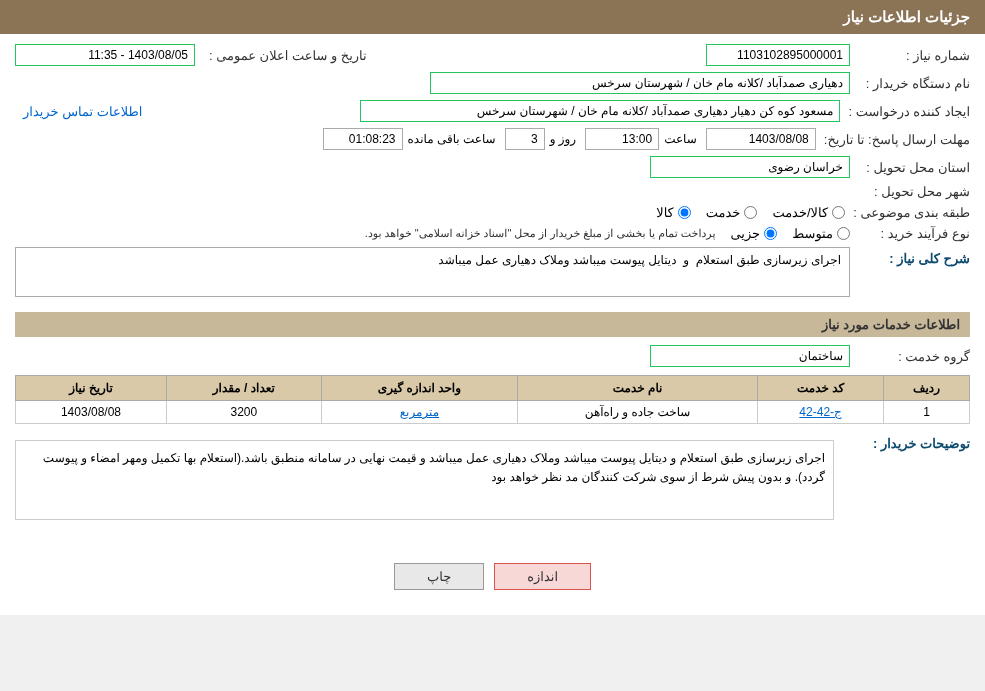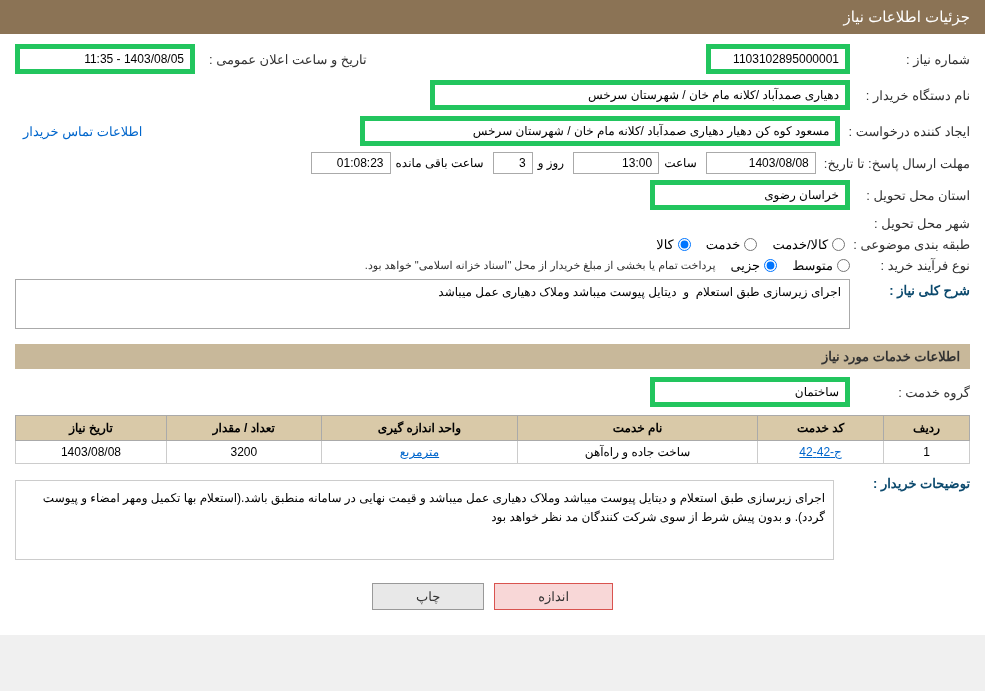--- a/index.html
+++ b/index.html
@@ -13,21 +13,21 @@
       max-width: 985px;
       margin: 0 auto;
       background: #fff;
     }
     .header-bar {
       background: #8b7355;
       color: #fff;
       text-align: right;
       padding: 8px 15px;
       font-size: 15px;
-      font-weight: normal;
+      font-weight: bold;
     }
     .content {
       padding: 10px 15px;
     }
     .form-row {
       display: flex;
       align-items: center;
       margin-bottom: 6px;
       direction: rtl;
     }
@@ -41,21 +41,21 @@
     }
     .label-bold {
       color: #0c4a6e;
       font-weight: bold;
       min-width: 120px;
       text-align: right;
       padding-left: 8px;
       white-space: nowrap;
     }
     .input-box {
-      border: 5px solid #22c55e;
+      border: 1px solid #22c55e;
       background: #fff;
       padding: 3px 6px;
       min-height: 22px;
       font-family: Tahoma, Arial, sans-serif;
       font-size: 12px;
       direction: rtl;
     }
     .input-wide { width: 420px; }
     .input-number { width: 144px; }
     .link-blue { color: #0066cc; cursor: pointer; }
@@ -137,25 +137,26 @@
       background: #fff;
       min-height: 80px;
     }
     .buttons-row {
       display: flex;
       justify-content: center;
       gap: 10px;
       margin: 15px 0;
     }
     .btn {
-      padding: 5px 43px;
+      padding: 5px 32px;
       font-family: Tahoma, Arial, sans-serif;
       font-size: 13px;
       cursor: pointer;
       border: 1px solid #888;
+      margin-top: 20px;
     }
     .btn-back {
       background: #f8d7d7;
       color: #333;
       border-color: #d9534f;
     }
     .btn-print {
       background: #e8e8e8;
       color: #333;
       border-color: #999;
@@ -196,21 +197,21 @@
       <div class="input-box input-wide" style="width:480px;">مسعود کوه کن دهیار دهیاری صمدآباد /کلانه مام خان / شهرستان سرخس</div>
       <span style="flex:1"></span>
       <span class="link-blue" style="margin-left:8px;">اطلاعات تماس خریدار</span>
     </div>
 
     <div class="form-row">
       <span class="label">مهلت ارسال پاسخ: تا تاریخ:</span>
       <div class="date-time-row">
         <div class="date-box input-box" style="width:110px;">1403/08/08</div>
         <span class="inline-label">ساعت</span>
-        <div class="date-box input-box" style="width:86px;">13:00</div>
+        <div class="date-box input-box" style="width:74px;">13:00</div>
         <span class="inline-label">روز و</span>
         <div class="date-box input-box" style="width:40px;">3</div>
         <span class="inline-label">ساعت باقی مانده</span>
         <div class="date-box input-box" style="width:80px;">01:08:23</div>
       </div>
     </div>
 
     <div class="form-row">
       <span class="label">استان محل تحویل :</span>
       <div class="input-box" style="width:200px;">خراسان رضوی</div>

